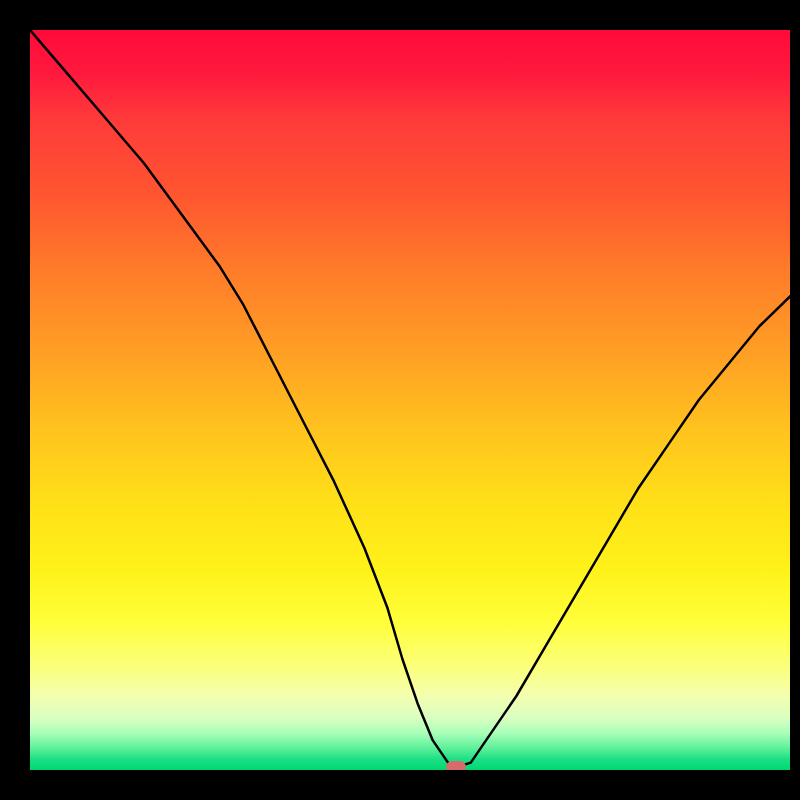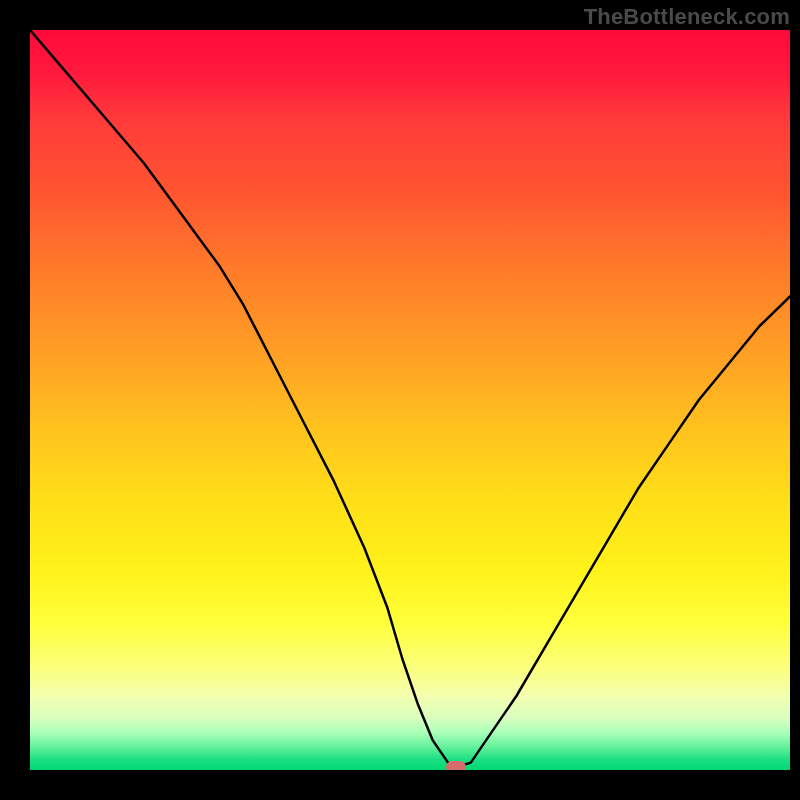--- a/index.html
+++ b/index.html
@@ -67,21 +67,20 @@
     height: 12px;
     border-radius: 6px;
     background: #d66b6b;
     transform: translate(-50%, -50%);
   }
 </style>
 </head>
 <body>
 
 <div class="outer">
-  <div class="watermark">TheBottleneck.com</div>
 
   <div class="plot">
     <div class="gradient"></div>
 
     <svg class="curve" viewBox="0 0 760 740" preserveAspectRatio="none">
       <path id="curve-path" d="M0.0 0.0 L38.0 44.4 L76.0 88.8 L114.0 133.2 L152.0 185.0 L190.0 236.8 L212.8 273.8 L243.2 333.0 L273.6 392.2 L304.0 451.4 L334.4 518.0 L357.2 577.2 L372.4 629.0 L387.6 673.4 L402.8 710.4 L418.0 732.6 L421.8 736.3 L429.4 736.3 L440.8 732.6 L456.0 710.4 L486.4 666.0 L516.8 614.2 L547.2 562.4 L577.6 510.6 L608.0 458.8 L638.4 414.4 L668.8 370.0 L699.2 333.0 L729.6 296.0 L760.0 266.4" fill="none" stroke="#000" stroke-width="2.5" stroke-linejoin="round" stroke-linecap="round"></path>
     </svg>
 
     <div id="min-marker" class="marker" style="left: 425.6px; top: 737.04px;"></div>
   </div>

